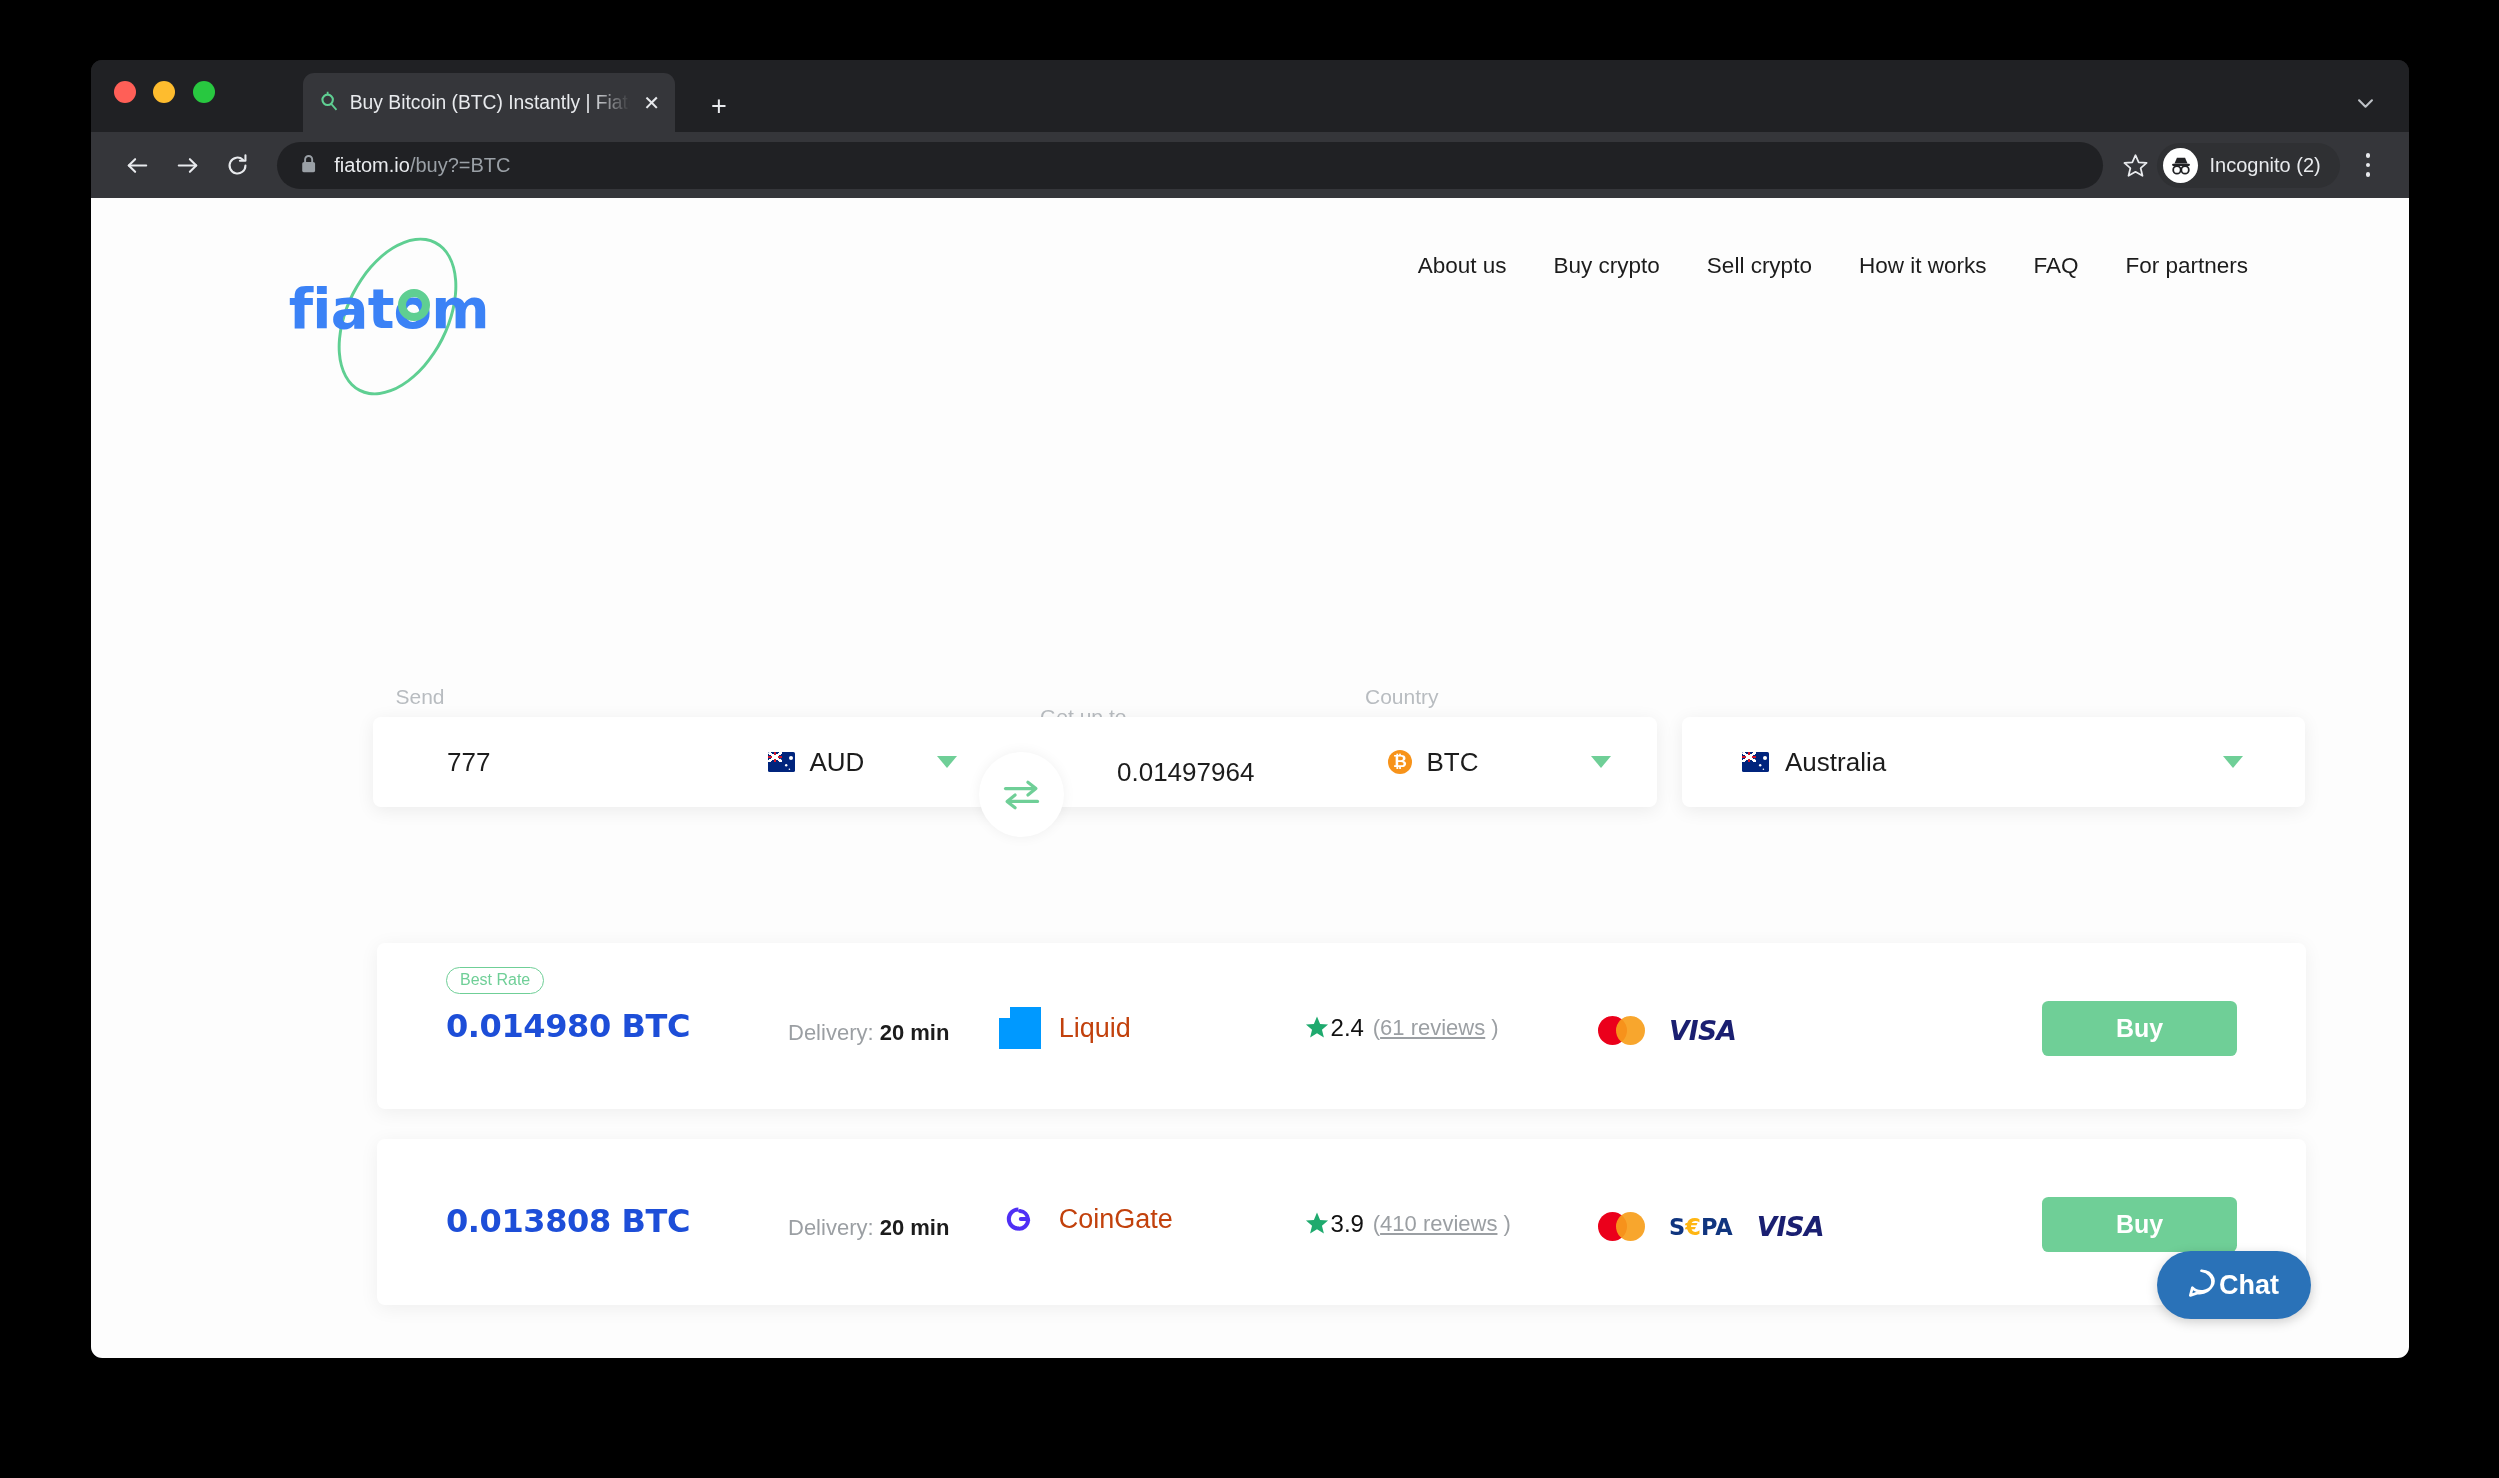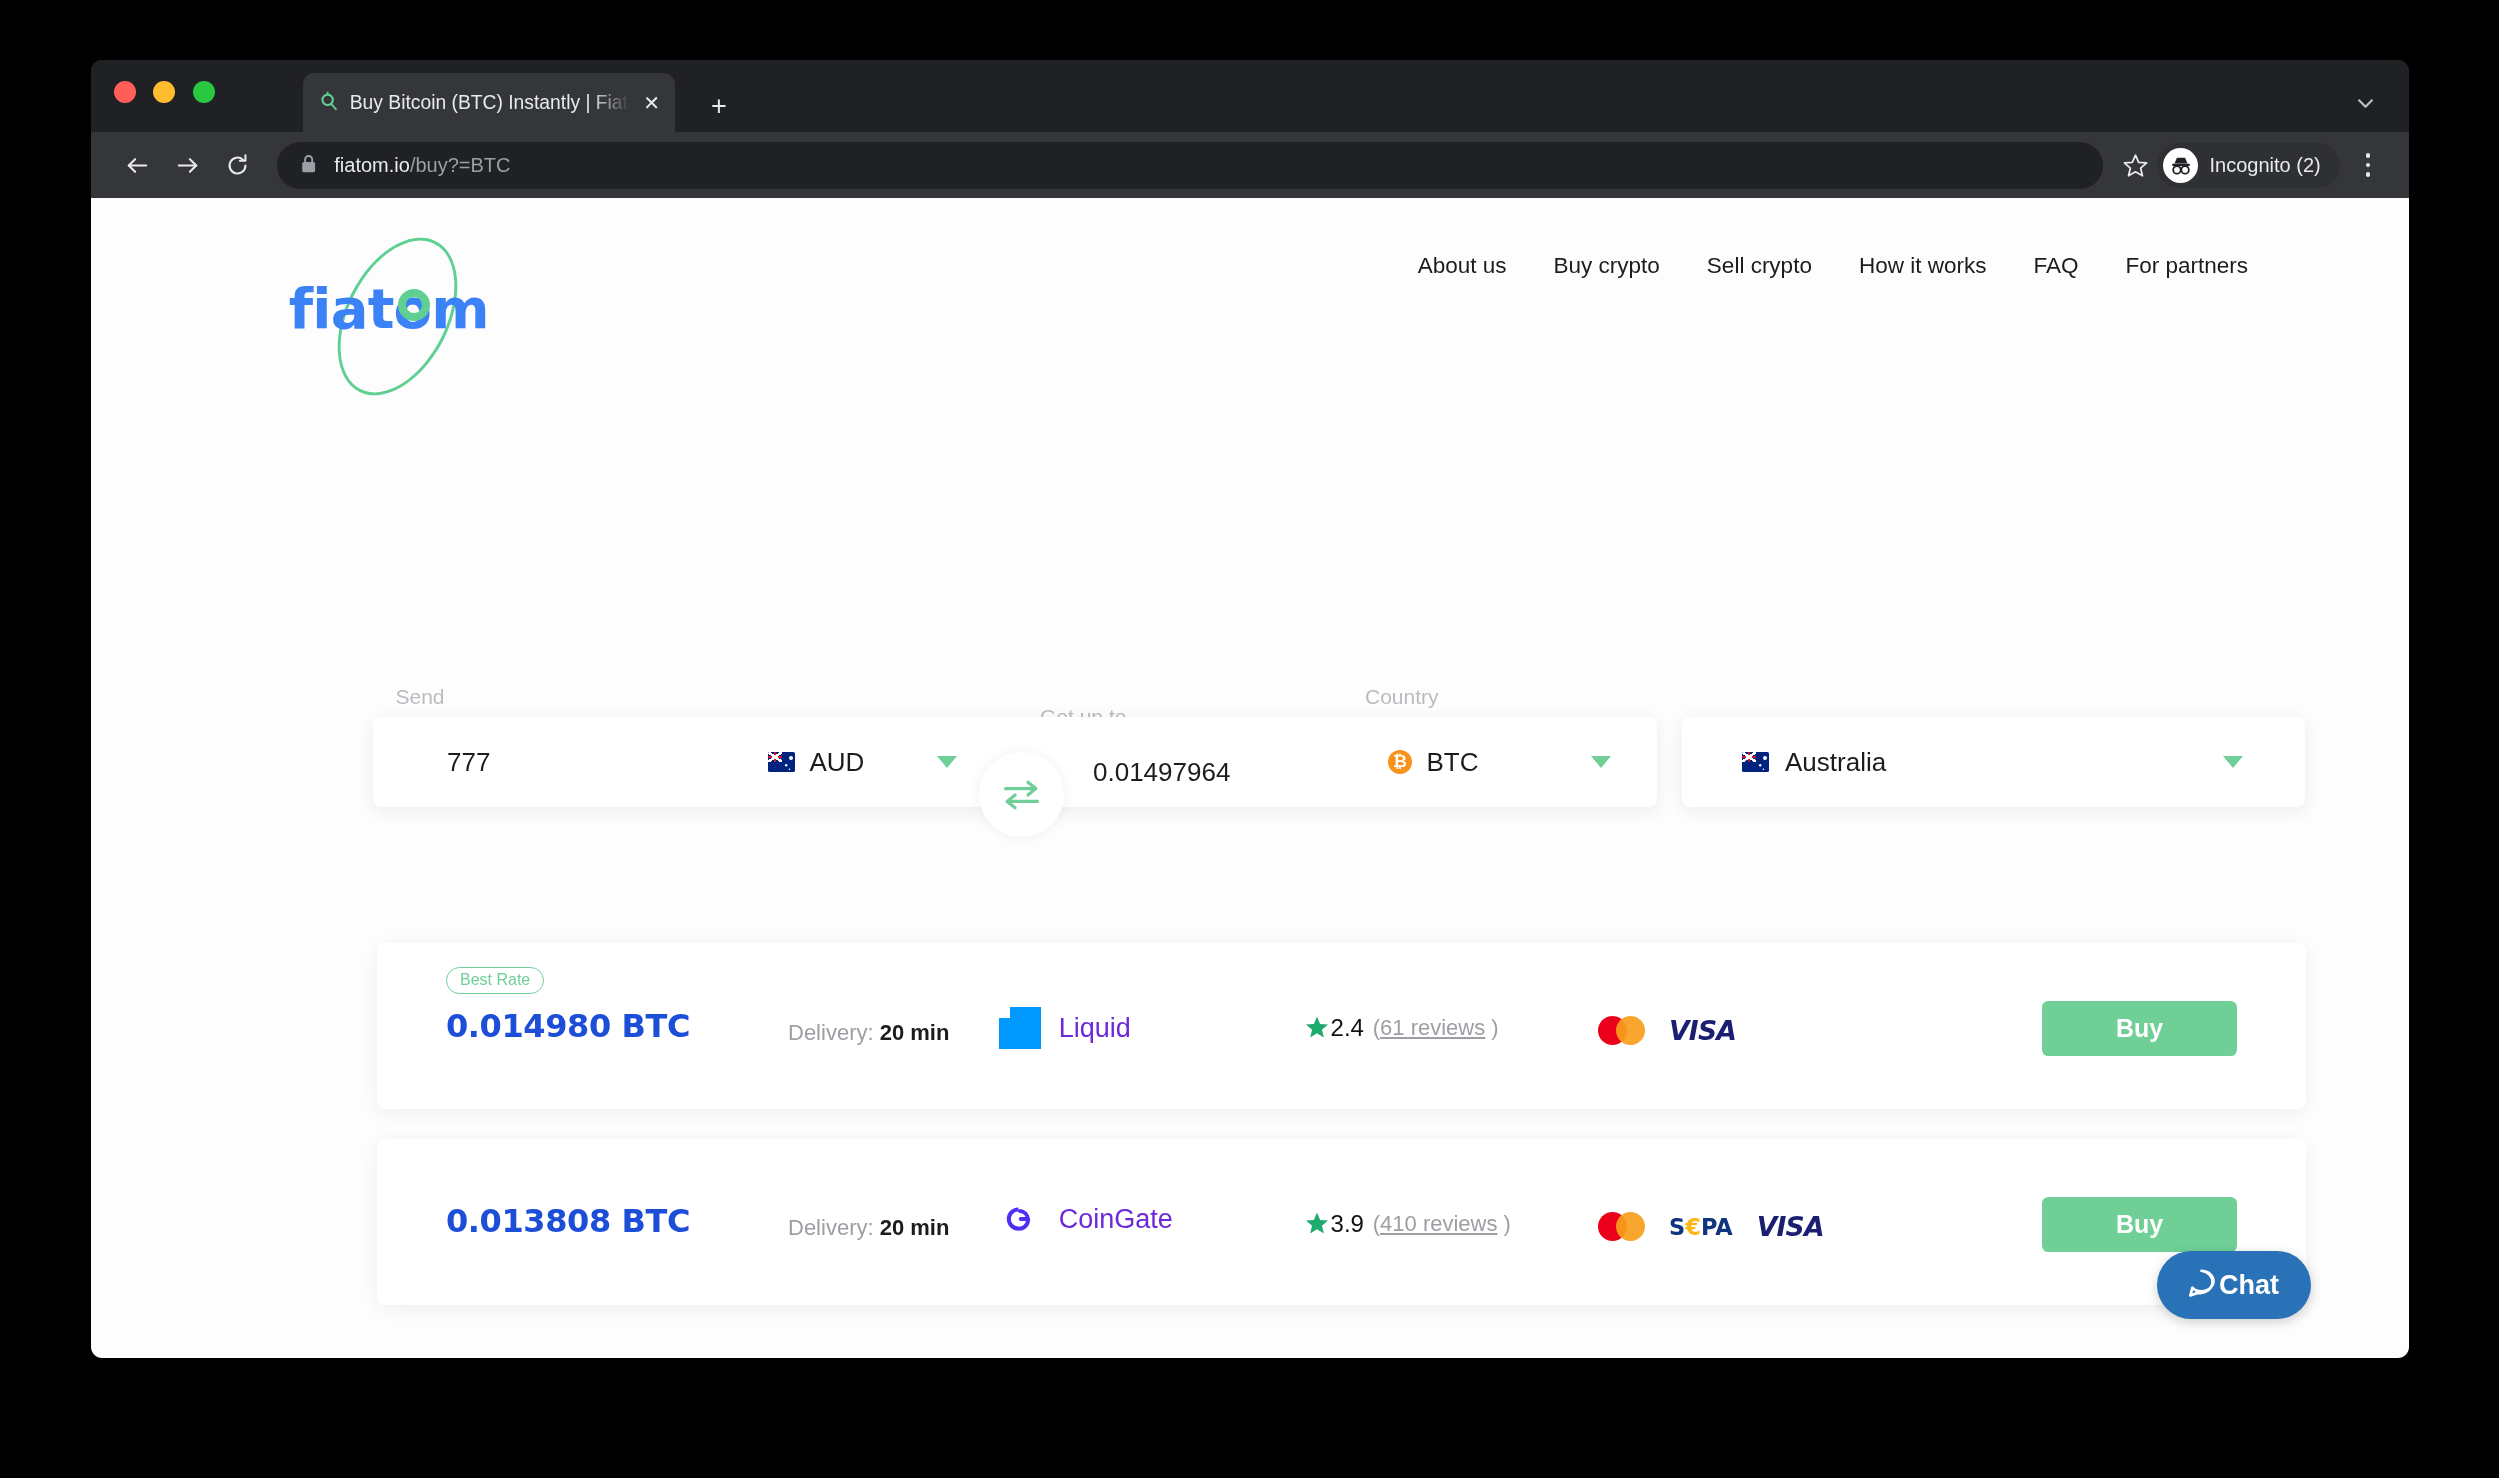--- a/index.html
+++ b/index.html
@@ -170,21 +170,21 @@
     display: flex; align-items: center;
   }
   #panel-pair { left: 0; width: 1284px; }
   #panel-country { left: 1309px; width: 623px; }
 
   .amount-input {
     font-size: 26px; color: #1c1c1c; border: 0; outline: 0; background: transparent;
     font-family: "Liberation Sans", sans-serif;
   }
   #send-amount { position: absolute; left: 74px; width: 242px; }
-  #get-amount { position: absolute; left: 720px; width: 266px; margin-top: 20px; }
+  #get-amount { position: absolute; left: 744px; width: 266px; margin-top: 20px; }
 
   .currency-chip {
     position: absolute; display: flex; align-items: center; gap: 14.5px;
   }
   #send-currency { left: 395px; }
   #get-currency  { left: 1015px; }
   .currency-code { font-size: 26px; color: #1c1c1c; }
 
   .flag-au {
     width: 27px; height: 19.3px; border-radius: 1.6px; position: relative;
@@ -261,21 +261,21 @@
   }
   .offer-delivery b { color: #1c1c1c; font-weight: 700; }
   #offer-card-0 .offer-delivery { top: 77px; }
   #offer-card-1 .offer-delivery { top: 76px; }
 
   .offer-provider {
     position: absolute; left: 622px; display: flex; align-items: center; gap: 17.7px;
   }
   #offer-card-0 .offer-provider { top: 64px; }
   #offer-card-1 .offer-provider { top: 64px; }
-  .provider-name { font-size: 27px; color: #6d28d9; white-space: nowrap; }
+  .provider-name { font-size: 27px; color: #c2410c; white-space: nowrap; }
 
   
   .liquid-logo { width: 42px; height: 42px; position: relative; flex: 0 0 auto; }
   .liquid-logo i {
     position: absolute; background: #0099ff; display: block;
   }
   .liquid-logo i.a { left: 0; top: 11.3px; width: 19.3px; height: 31px; }
   .liquid-logo i.b { left: 11.3px; top: 0; width: 31px; height: 19.3px; }
   .liquid-logo i.c { left: 19.3px; top: 19.3px; width: 22.5px; height: 22.5px; }
   .liquid-logo i.d { left: 0; top: 31px; width: 31px; height: 11.3px; }

